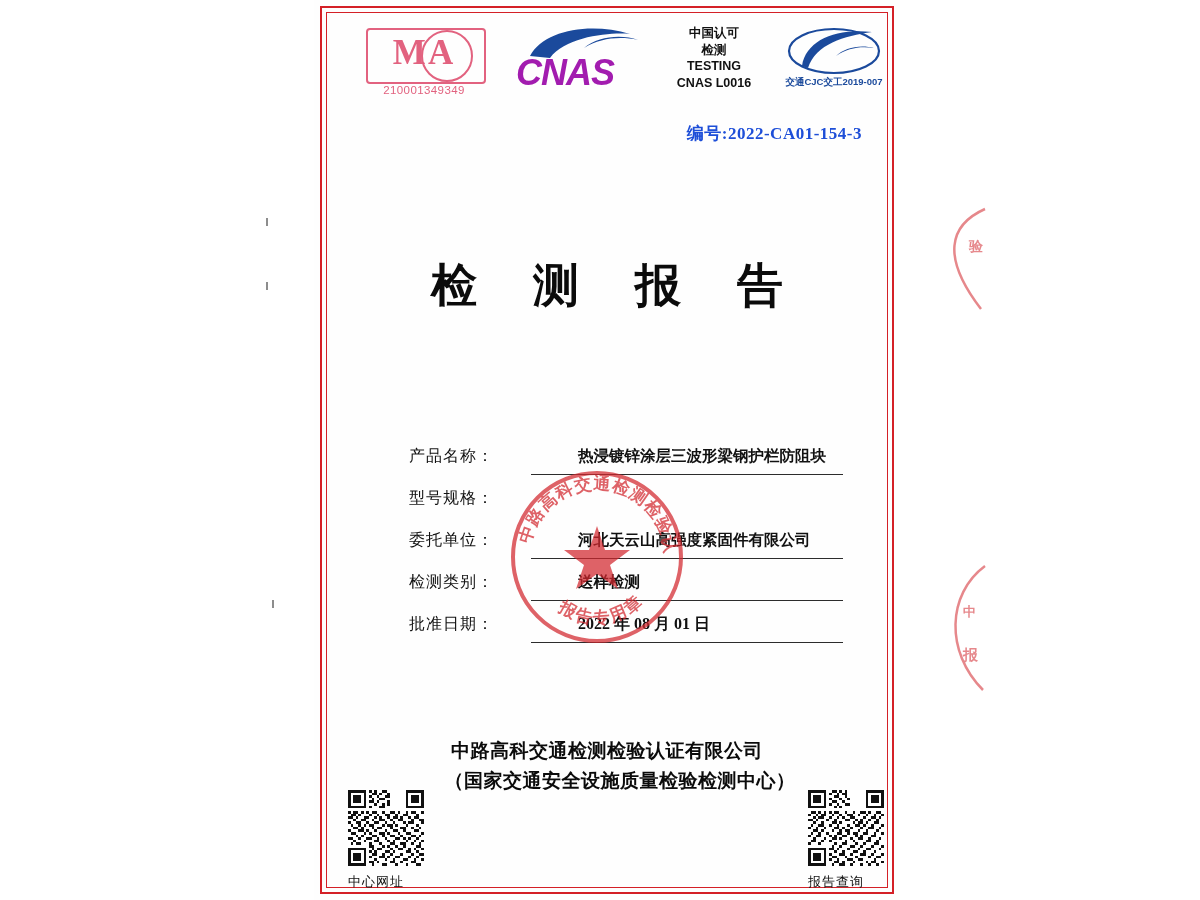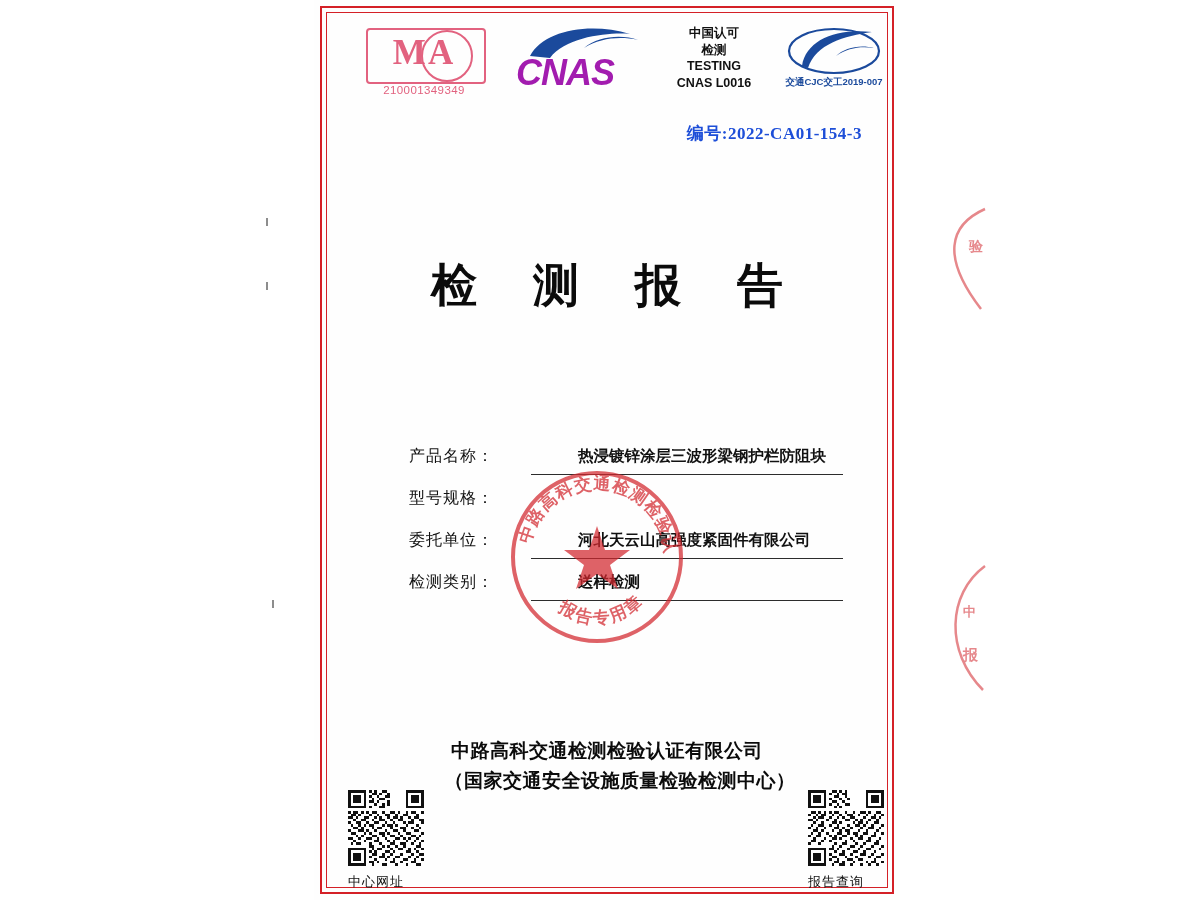--- a/index.html
+++ b/index.html
@@ -401,20 +401,26 @@
         </div>
       </div>
 
       <div class="field-row">
         <div class="field-label">检测类别：</div>
         <div class="field-value-wrap">
           <div class="field-value">送样检测</div>
         </div>
       </div>
 
+      <div class="field-row">
+        <div class="field-label">批准日期：</div>
+        <div class="field-value-wrap">
+          <div class="field-value serif">2022 年 08 月 01 日</div>
+        </div>
+      </div>
     </div>
 
     <svg class="stamp" viewBox="0 0 178 178">
       <circle cx="89" cy="89" r="84" fill="none" stroke="#d2272e" stroke-width="4"></circle>
       <path id="seal-arc-top" d="M 21,89 A 68,68 0 0 1 157,89" fill="none"></path>
       <path id="seal-arc-bottom" d="M 33,120 A 62,62 0 0 0 145,120" fill="none"></path>
       <text font-family="DejaVu Sans, sans-serif" font-size="17" font-weight="bold" fill="#d2272e" letter-spacing="1">
         <textPath href="#seal-arc-top" startOffset="6%">中路高科交通检测检验认证有限公司</textPath>
       </text>
       <text font-family="DejaVu Sans, sans-serif" font-size="17" font-weight="bold" fill="#d2272e" letter-spacing="2">

